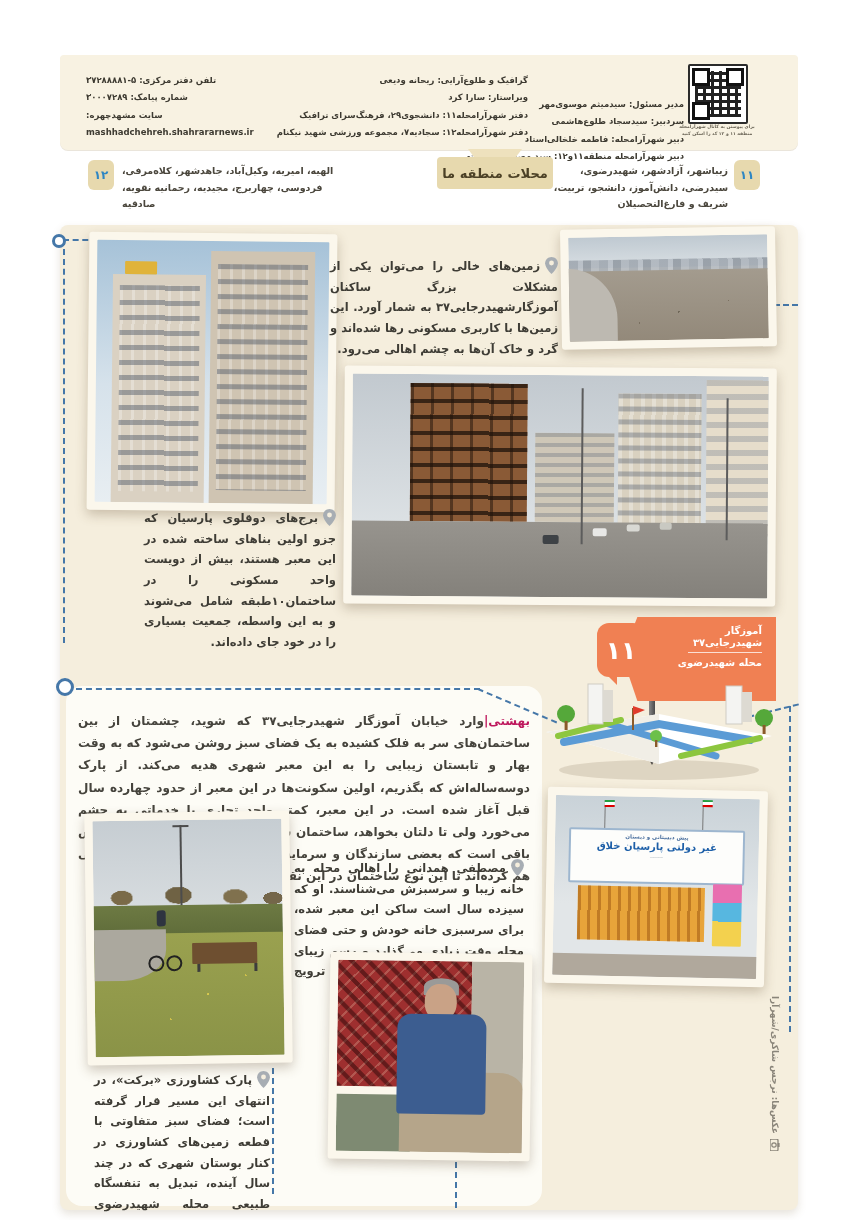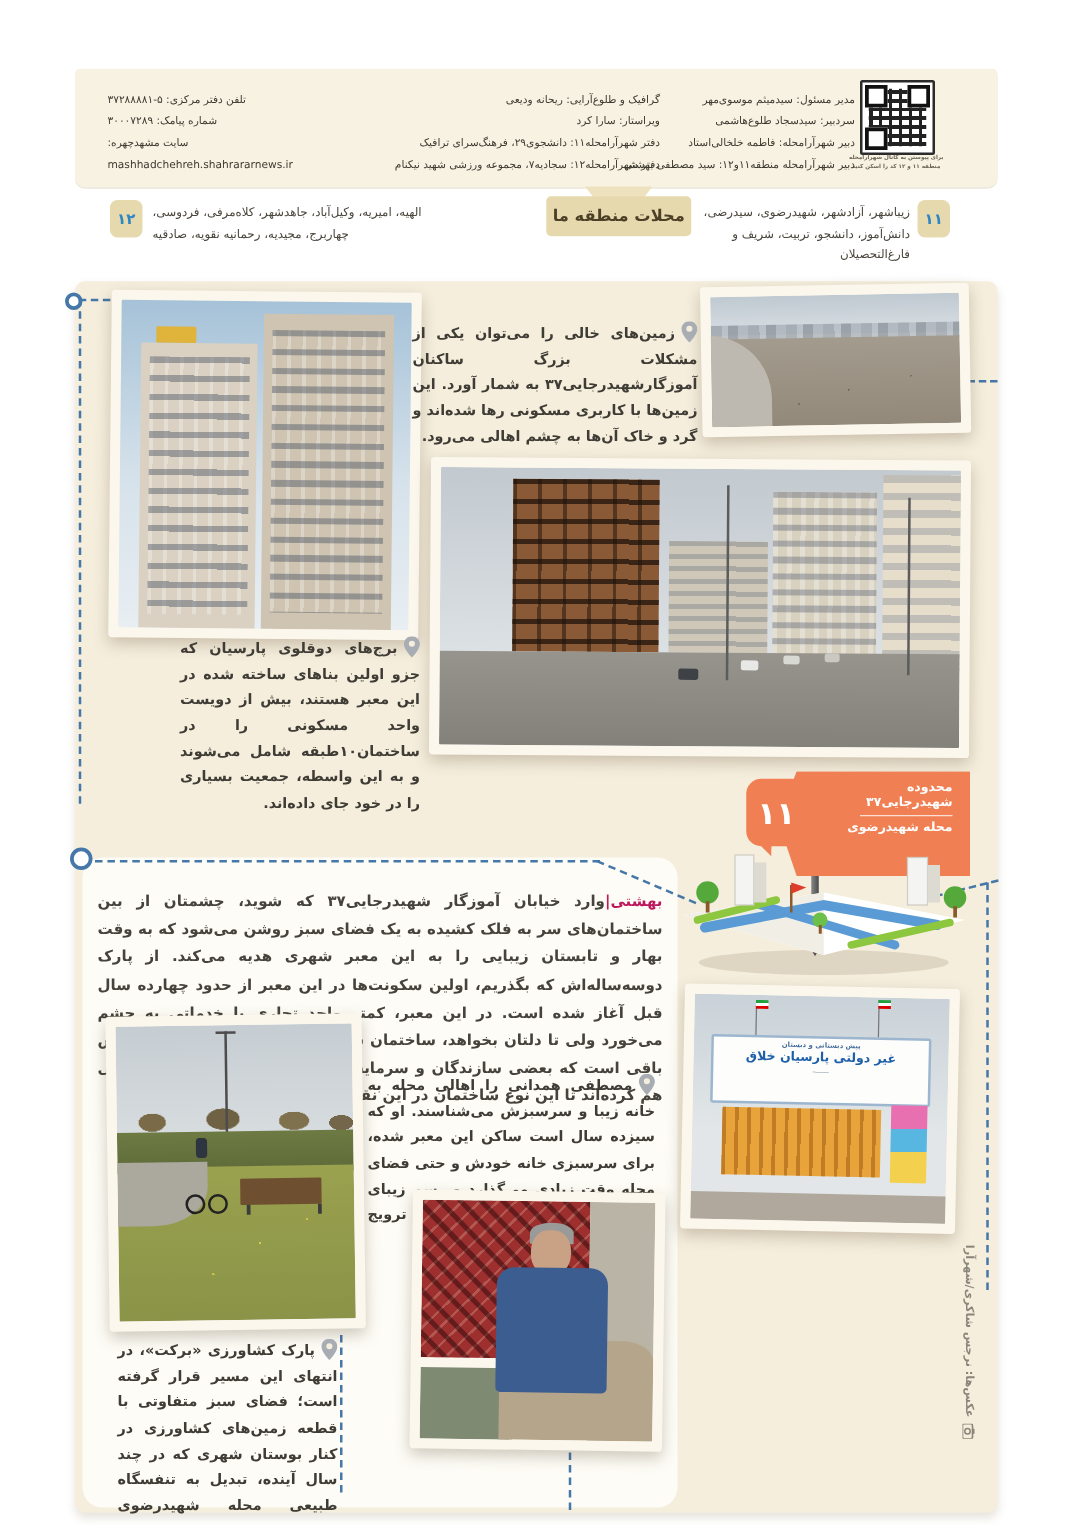--- a/index.html
+++ b/index.html
@@ -2,40 +2,40 @@
 <html lang="fa" dir="rtl"><head>
 <meta charset="utf-8">
 <style>
   html,body{margin:0;padding:0;background:#ffffff;}
   body{width:858px;height:1220px;position:relative;font-family:"DejaVu Sans","Liberation Sans",sans-serif;direction:rtl;overflow:hidden;}
   #page{position:absolute;inset:0;background:#ffffff;}
   .abs{position:absolute;}
 
   
   .masthead{left:60px;top:55px;width:738px;height:95px;background:#f8f2e2;border-radius:4px 4px 8px 8px;box-shadow:0 1px 0 rgba(170,150,110,.25);}
-  .mast-col{top:72px;font-size:8.5px;line-height:2.05;color:#3d3a31;font-weight:normal;}
+  .mast-col{top:72px;font-size:8.5px;line-height:2.05;color:#3d3a31;font-weight:bold;}
   .mast-col div{white-space:nowrap;}
-  .staff-col{left:540px;width:144px;text-align:right;}
+  .staff-col{left:540px;width:144px;text-align:right;margin-top:24px;}
   .prod-col{left:316px;width:212px;text-align:right;}
   .contact-col{left:86px;width:172px;text-align:left;}
   .contact-col div{direction:ltr;text-align:left;}
   .qr{left:688px;top:64px;width:56px;height:56px;background:#fff;border:2px solid #2b2b2b;border-radius:2px;
       background-image:
         repeating-linear-gradient(0deg,#222 0 3px,transparent 3px 7px),
         repeating-linear-gradient(90deg,#222 0 3px,transparent 3px 8px);
       background-size:46px 46px;background-position:5px 5px;background-repeat:no-repeat;}
   .qr i{position:absolute;width:12px;height:12px;border:3px solid #111;background:#fff;}
   .qr i.a{left:2px;top:2px}.qr i.b{right:2px;top:2px}.qr i.c{left:2px;bottom:2px}
   .qr-caption{left:678px;top:124px;width:78px;font-size:4.5px;line-height:1.5;color:#6b6557;text-align:center;font-weight:bold;}
 
   
   .num-badge{width:26px;height:30px;background:#e7d9ae;border-radius:6px;color:#2e86c3;font-weight:bold;font-size:12px;display:flex;align-items:center;justify-content:center;}
   .badge-11{left:734px;top:160px;}
   .badge-12{left:88px;top:160px;}
-  .region-txt{top:163px;font-size:9.5px;line-height:1.75;color:#4a463c;font-weight:normal;}
+  .region-txt{top:163px;font-size:9.5px;line-height:1.75;color:#4a463c;font-weight:bold;}
   .region-right{left:538px;width:190px;text-align:right;}
   .region-left{left:122px;width:216px;text-align:left;}
   .tab-stem{left:468px;top:149px;width:54px;height:10px;background:#eee1bd;clip-path:polygon(0 0,100% 0,86% 100%,14% 100%);}
   .center-tab{left:437px;top:157px;width:116px;height:32px;background:#e7d9ae;border-radius:4px;display:flex;align-items:center;justify-content:center;font-size:13px;font-weight:bold;color:#4c4126;}
 
   
   .content{left:60px;top:225px;width:738px;height:985px;background:#f5eedd;border-radius:8px;box-shadow:0 4px 8px rgba(120,100,60,.18);}
   .white-area{left:66px;top:686px;width:476px;height:520px;background:#fdfcf6;border-radius:16px;}
 
   
@@ -243,21 +243,21 @@
     <svg class="pin" width="13" height="17" viewBox="0 0 12 16">
         <path d="M6 0C2.7 0 0 2.6 0 5.8 0 10.2 6 16 6 16s6-5.8 6-10.2C12 2.6 9.3 0 6 0z" fill="#a7adb3"></path>
         <circle cx="6" cy="5.6" r="2.3" fill="#f5eedd"></circle>
       </svg>
     <span>برج‌های دوقلوی پارسیان که جزو اولین بناهای ساخته شده در این معبر هستند، بیش از دویست واحد مسکونی را در ساختمان۱۰طبقه شامل می‌شوند و به این واسطه، جمعیت بسیاری را در خود جای داده‌اند.</span>
   </div>
 
 
   <div class="abs map-pole"></div>
   <div class="abs loc-flag">
-    <div class="f1">محدوده</div>
+    <div class="f1">آموزگار</div>
     <div class="f2">شهیدرجایی۳۷</div>
     <div class="sep"></div>
     <div class="f3">محله شهیدرضوی</div>
   </div>
   <div class="abs bubble">۱۱</div>
 
   <svg class="abs" style="left:536px;top:674px;" width="246" height="118" viewBox="0 0 246 118">
     <ellipse cx="123" cy="96" rx="100" ry="10" fill="rgba(120,100,70,.18)"></ellipse>
     <polygon points="10,58 123,40 236,62 123,90" fill="#ffffff"></polygon>
     <polygon points="10,58 123,40 123,90" fill="#f1eee6"></polygon>

